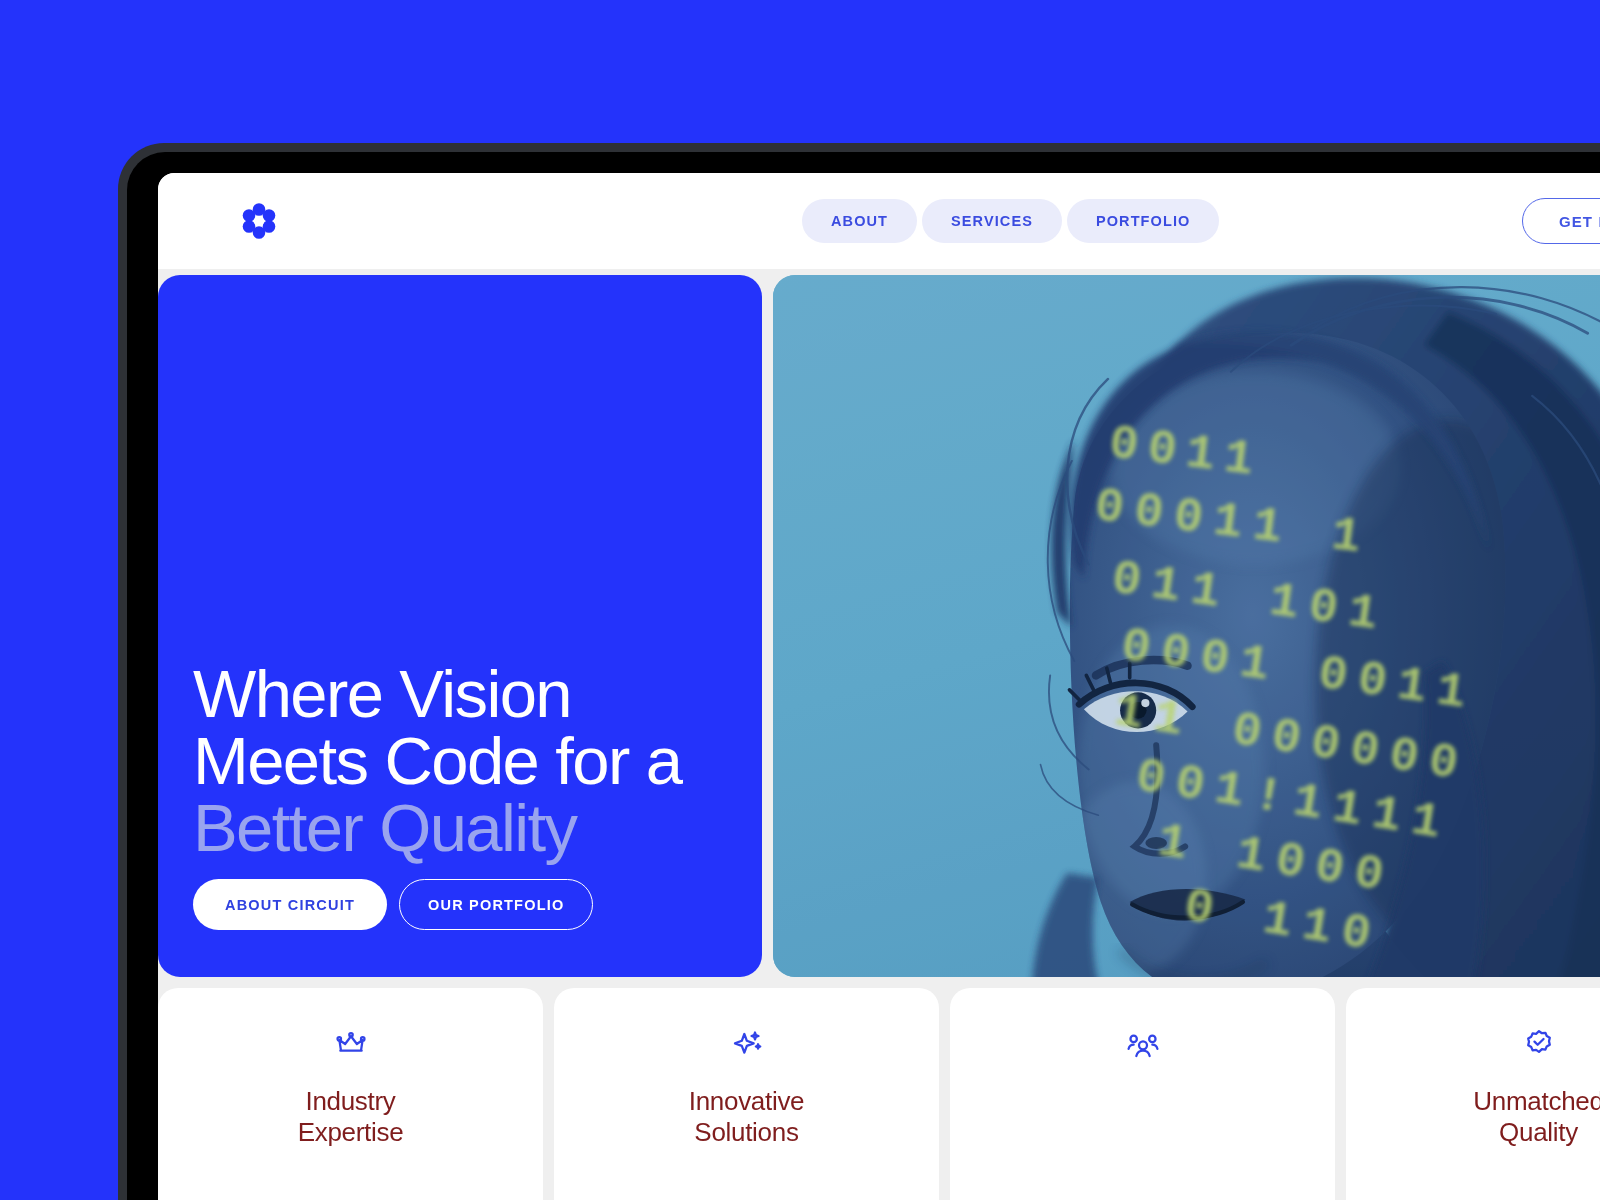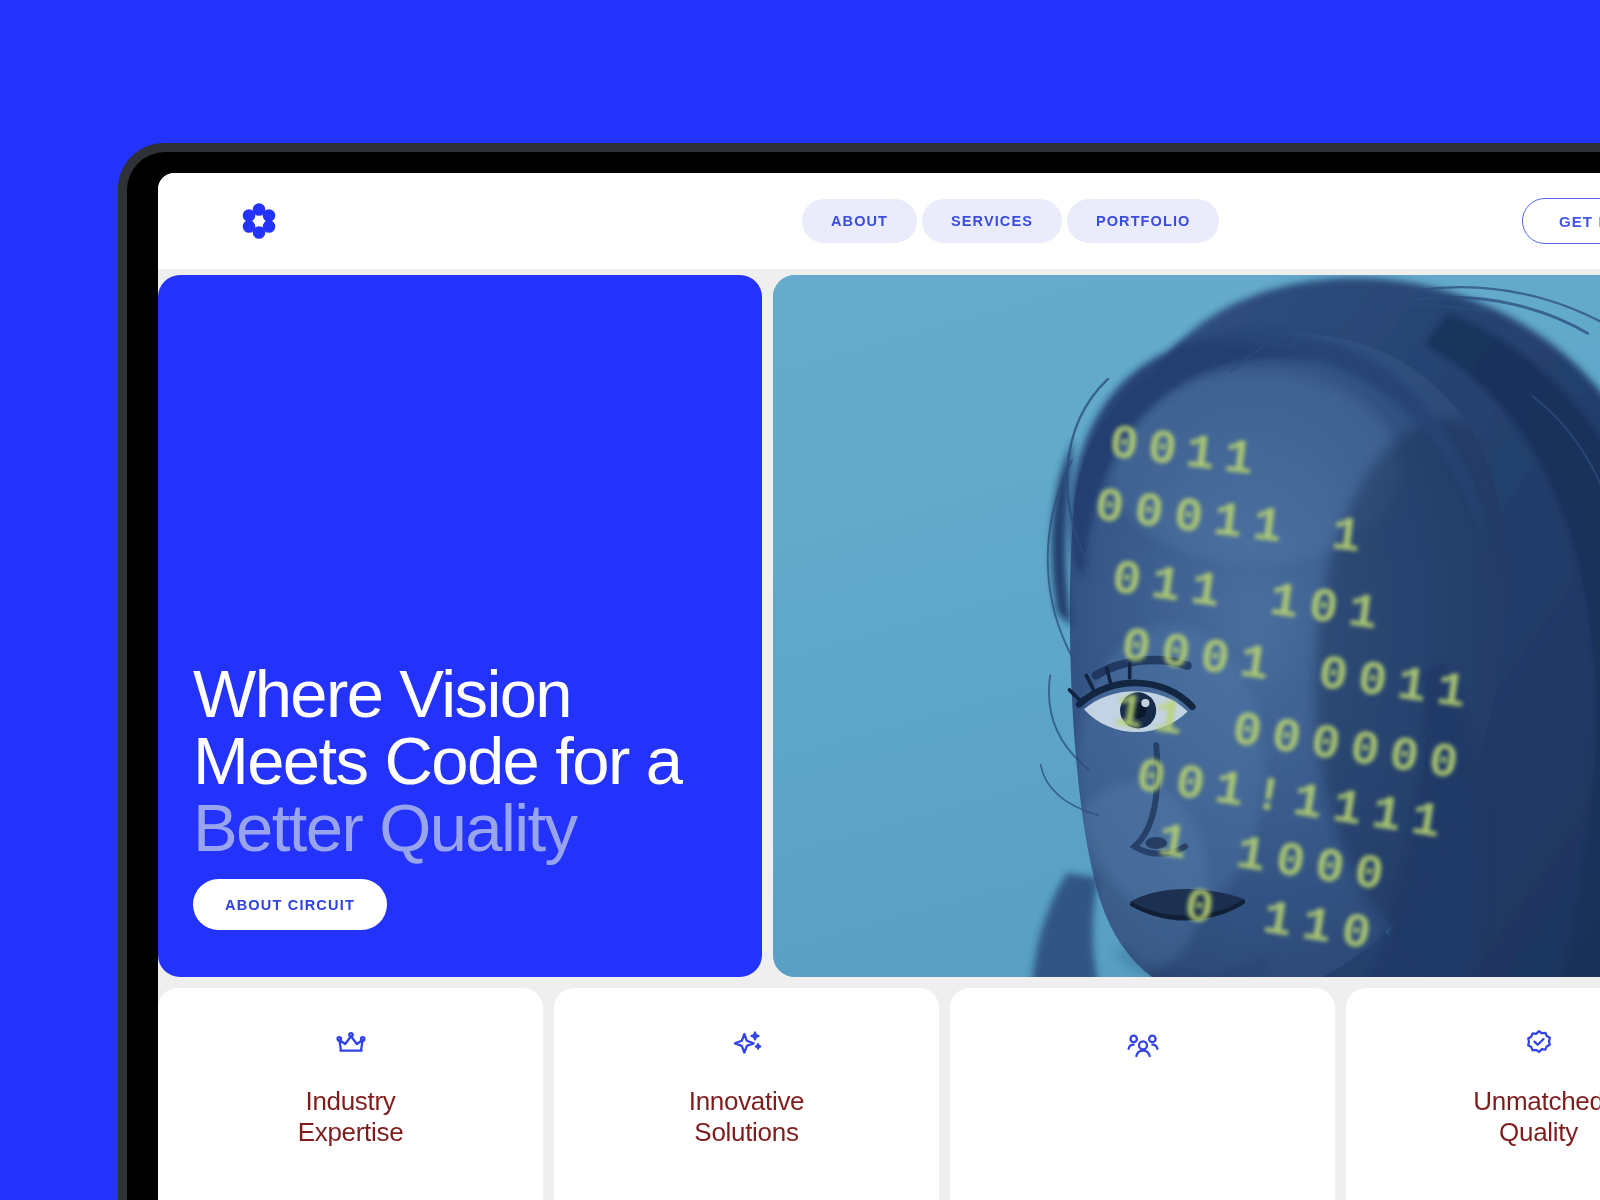--- a/index.html
+++ b/index.html
@@ -280,20 +280,21 @@
 
       <div id="hero-left">
         <h1 id="hero-heading">
           <span class="line">Where Vision</span>
           <span class="line">Meets Code for a</span>
           <span class="line muted">Better Quality</span>
         </h1>
 
         <div id="hero-buttons">
           <button class="hero-btn solid">ABOUT CIRCUIT</button>
+          <button class="hero-btn outline">OUR PORTFOLIO</button>
         </div>
       </div>
 
       <div id="hero-right">
         <div id="photo">
           <svg viewBox="0 0 751 702" preserveAspectRatio="xMinYMid slice" aria-hidden="true">
             <defs>
               <linearGradient id="bgGrad" x1="0" y1="0" x2="0.3" y2="1">
                 <stop offset="0%" stop-color="#6fb4d2"></stop>
                 <stop offset="55%" stop-color="#64aecd"></stop>

